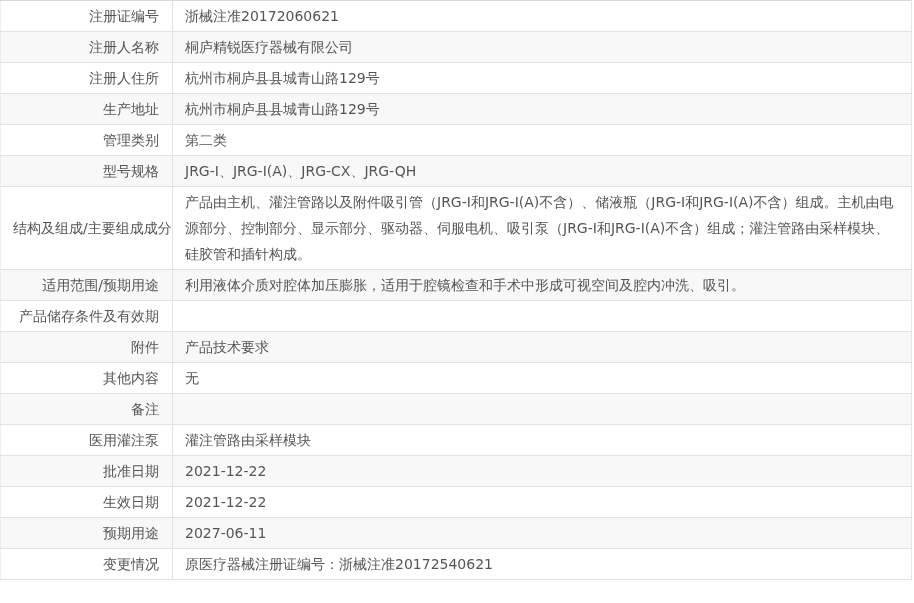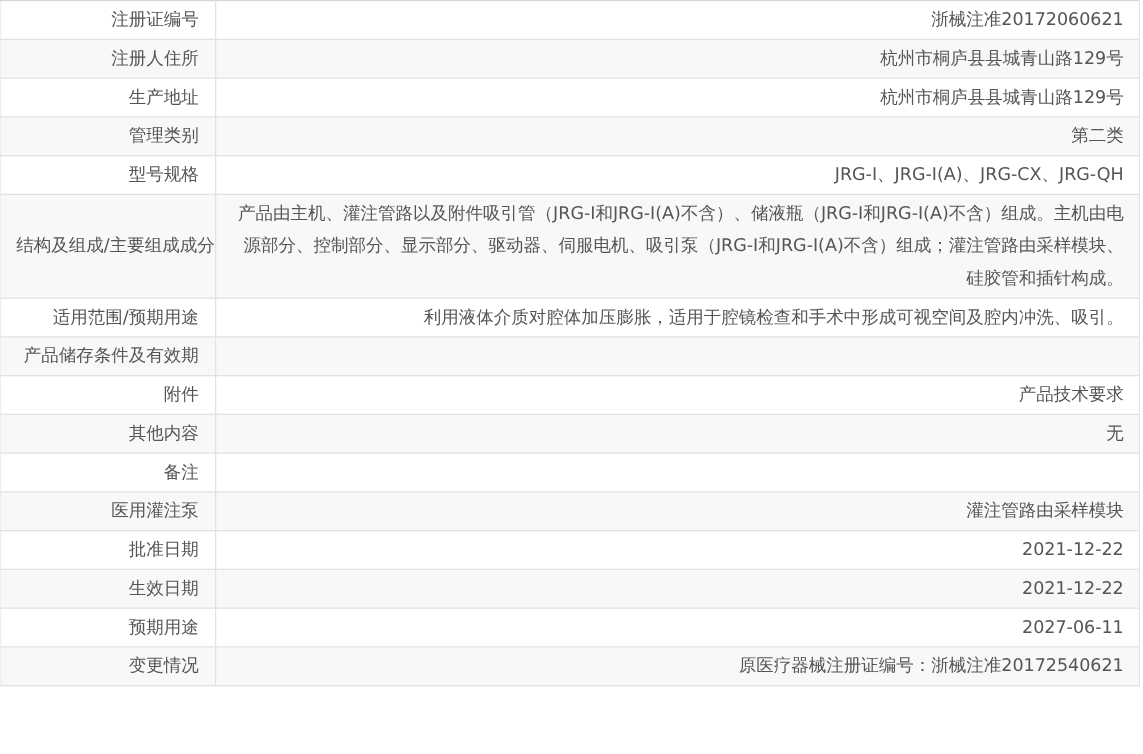--- a/index.html
+++ b/index.html
@@ -38,34 +38,40 @@
     text-align:right;
     border-right:1px solid var(--border);
     white-space:nowrap;
     padding-right:13px;
   }
   .reg-table tbody tr:nth-child(even) th,
   .reg-table tbody tr:nth-child(even) td{
     background:var(--alt-bg);
   }
   .reg-table td{
-    text-align:right;
+    text-align:left;
     word-break:break-all;
   }
 </style>
 </head>
 <body>
 
 <table class="reg-table">
   <tbody id="reg-tbody">
       <tr>
     <th>
       <span class="label-text">注册证编号</span>
     </th>
     <td><span>浙械注准20172060621</span></td>
+  </tr>
+      <tr>
+    <th>
+      <span class="label-text">注册人名称</span>
+    </th>
+    <td><span>桐庐精锐医疗器械有限公司</span></td>
   </tr>
       <tr>
     <th>
       <span class="label-text">注册人住所</span>
     </th>
     <td><span>杭州市桐庐县县城青山路129号</span></td>
   </tr>
       <tr>
     <th>
       <span class="label-text">生产地址</span>

